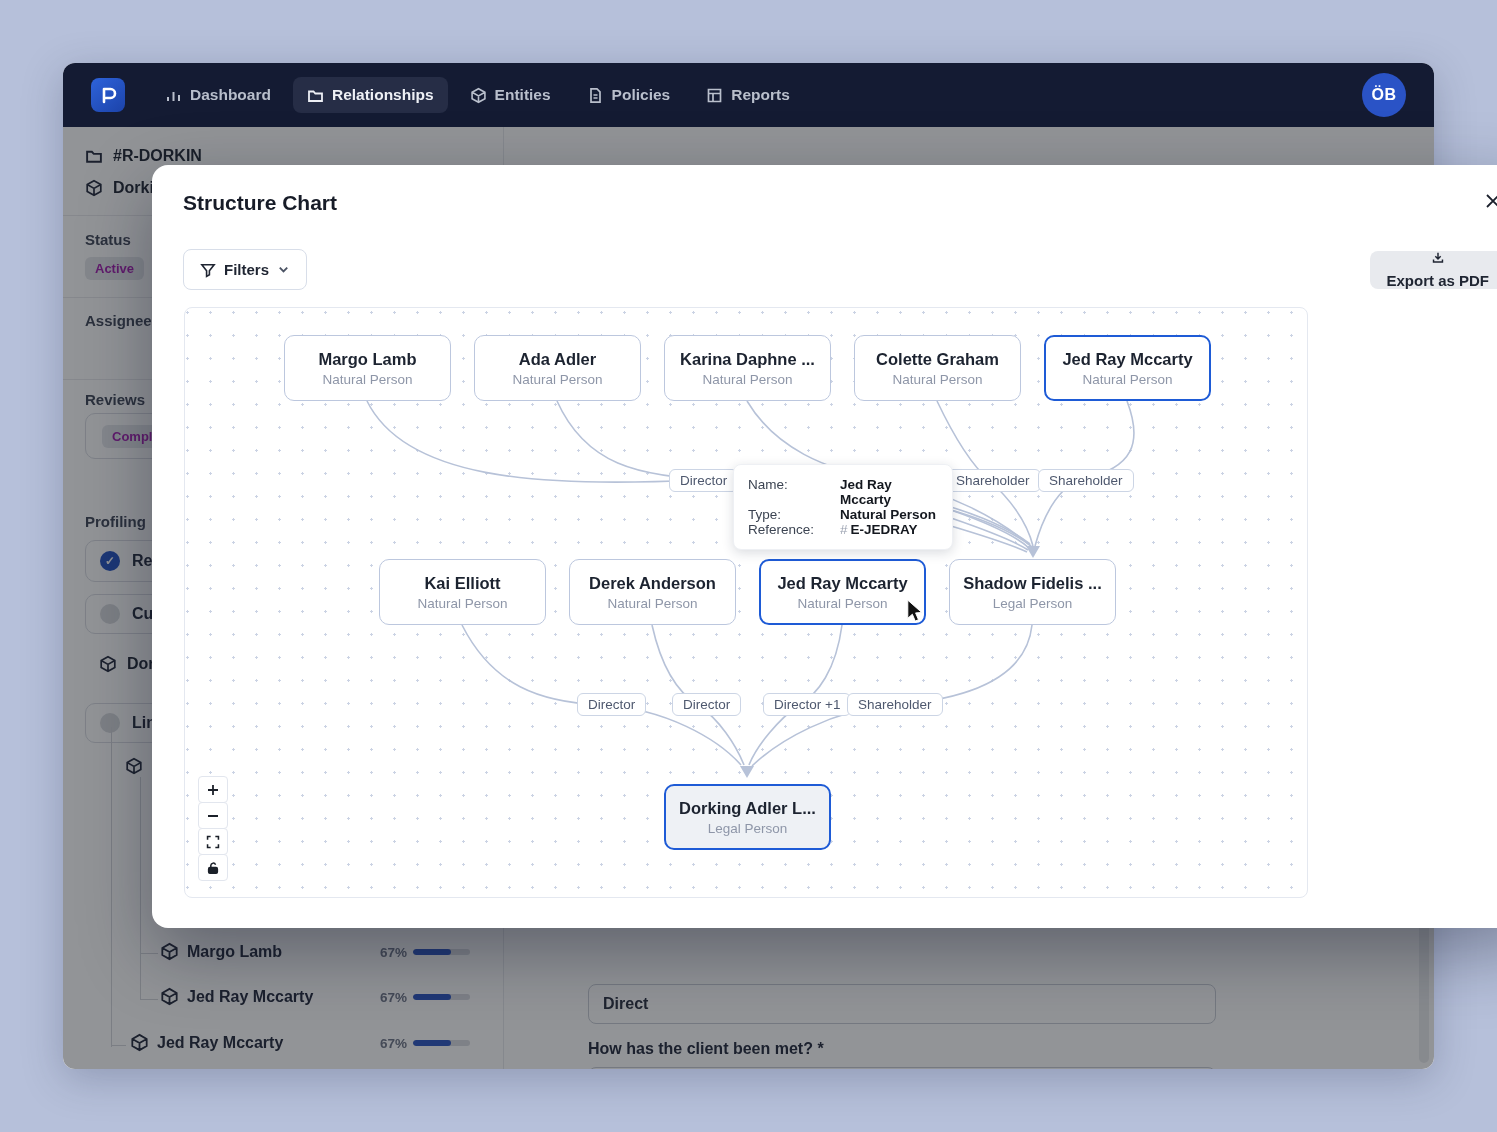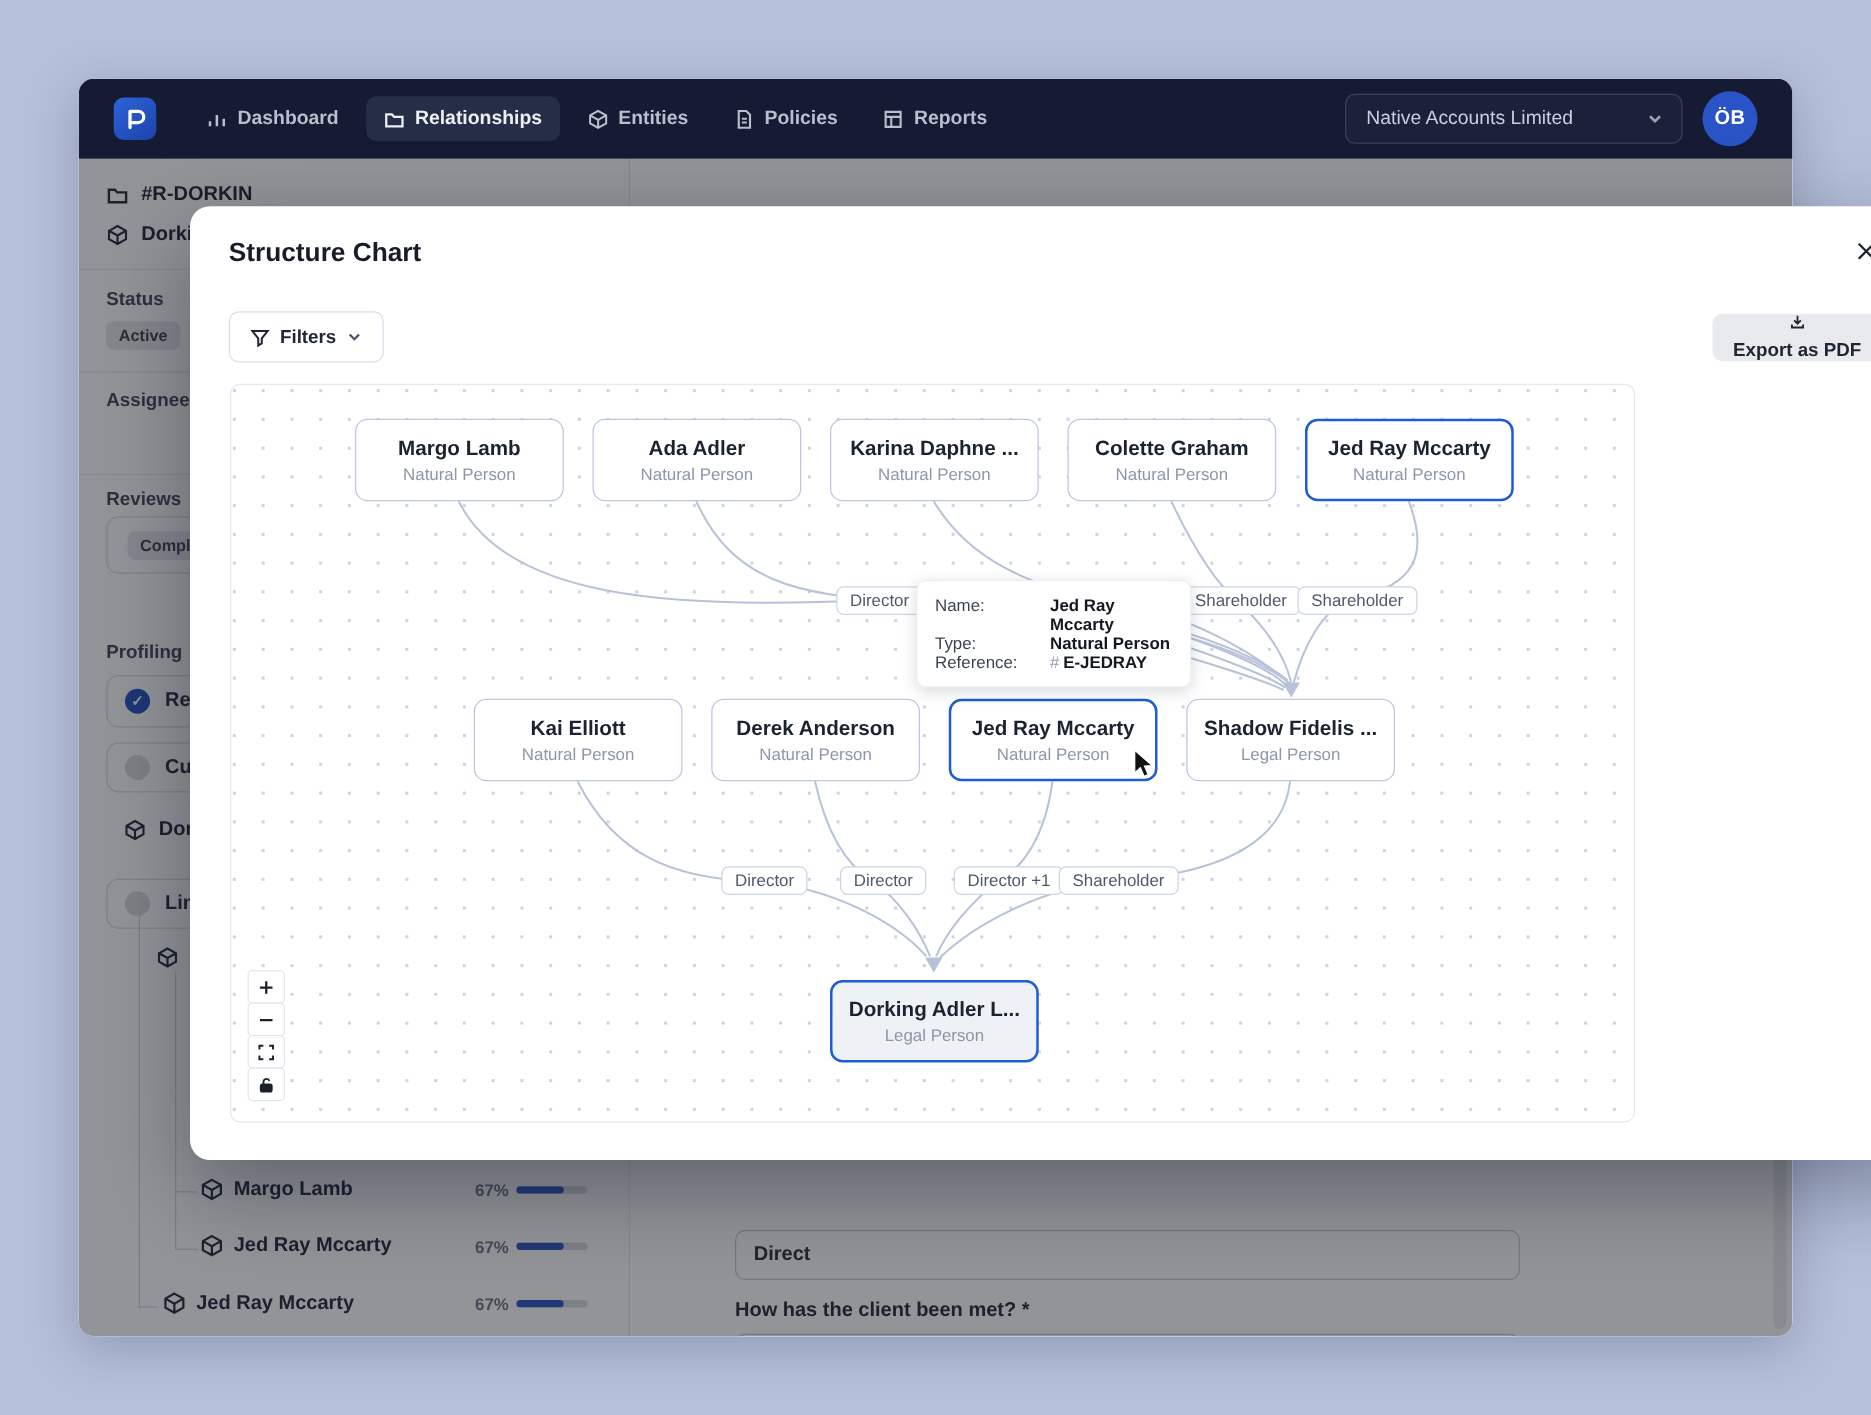--- a/index.html
+++ b/index.html
@@ -25,21 +25,21 @@
   .avatar { width:44px; height:44px; border-radius:50%; background:#2a53c6; color:#fff; font-size:16px;
             font-weight:bold; display:flex; align-items:center; justify-content:center; letter-spacing:.5px; }
 
   
   .content { position:absolute; left:0; top:64px; right:0; bottom:0; background:#fff; z-index:1; }
   .divider-v { position:absolute; left:440px; top:0; bottom:0; width:1px; background:#e7e8ec; }
   .sb-divider { position:absolute; left:0; width:440px; height:1px; background:#e8e9ed; }
   .sb-row { position:absolute; display:flex; align-items:center; gap:10px; color:#1c2230; }
   .sb-label { position:absolute; left:22px; font-size:15px; font-weight:bold; color:#3e4556; }
   .badge { display:inline-block; background:#e5e7eb; border-radius:6px; padding:4px 10px; font-size:13px;
-           font-weight:bold; color:#404040; }
+           font-weight:bold; color:#a21caf; }
   .sb-card { position:absolute; left:22px; border:1px solid #d9dce3; border-radius:10px; background:#fff; }
   .check-circle { width:20px; height:20px; border-radius:50%; background:#2050c0; color:#fff; font-size:12px;
                   display:flex; align-items:center; justify-content:center; flex:0 0 auto; }
   .gray-circle { width:20px; height:20px; border-radius:50%; background:#d8dade; flex:0 0 auto; }
   .tree-line { position:absolute; background:#d4d6dc; }
   .tree-row { position:absolute; display:flex; align-items:center; gap:8px; font-size:16px; font-weight:bold; color:#20273a; }
   .pct { position:absolute; font-size:13.5px; font-weight:bold; color:#6d7486; }
   .pbar { position:absolute; width:57px; height:6px; border-radius:3px; background:#d9dbe0; overflow:hidden; }
   .pbar > i { display:block; height:100%; width:67%; background:#2b54c0; border-radius:3px; }
   .hdr-badge { position:absolute; left:473px; top:85px; }
@@ -127,26 +127,20 @@
       </svg>
       <span>Policies</span>
     </div>
     <div class="nav-item">
       <svg width="17" height="17" viewBox="0 0 17 17" fill="none" stroke-width="1.7">
         <path d="M2.5 2.5 h12 v12 h-12 z M2.5 6.5 h12 M7 6.5 V14.5"></path>
       </svg>
       <span>Reports</span>
     </div>
     <div class="nav-right">
-      <div class="account-select">
-        <span>Native Accounts Limited</span>
-        <svg width="14" height="14" viewBox="0 0 14 14" fill="none" stroke="#9ba2b3" stroke-width="2">
-          <path d="M3 5 l4 4 4-4"></path>
-        </svg>
-      </div>
       <div class="avatar">
         <span>ÖB</span>
       </div>
     </div>
   </nav>
 
   <div class="content">
     <div class="divider-v"></div>
 
     <div class="sb-row" style="left:22px; top:20px; font-size:16px; font-weight:bold;">

